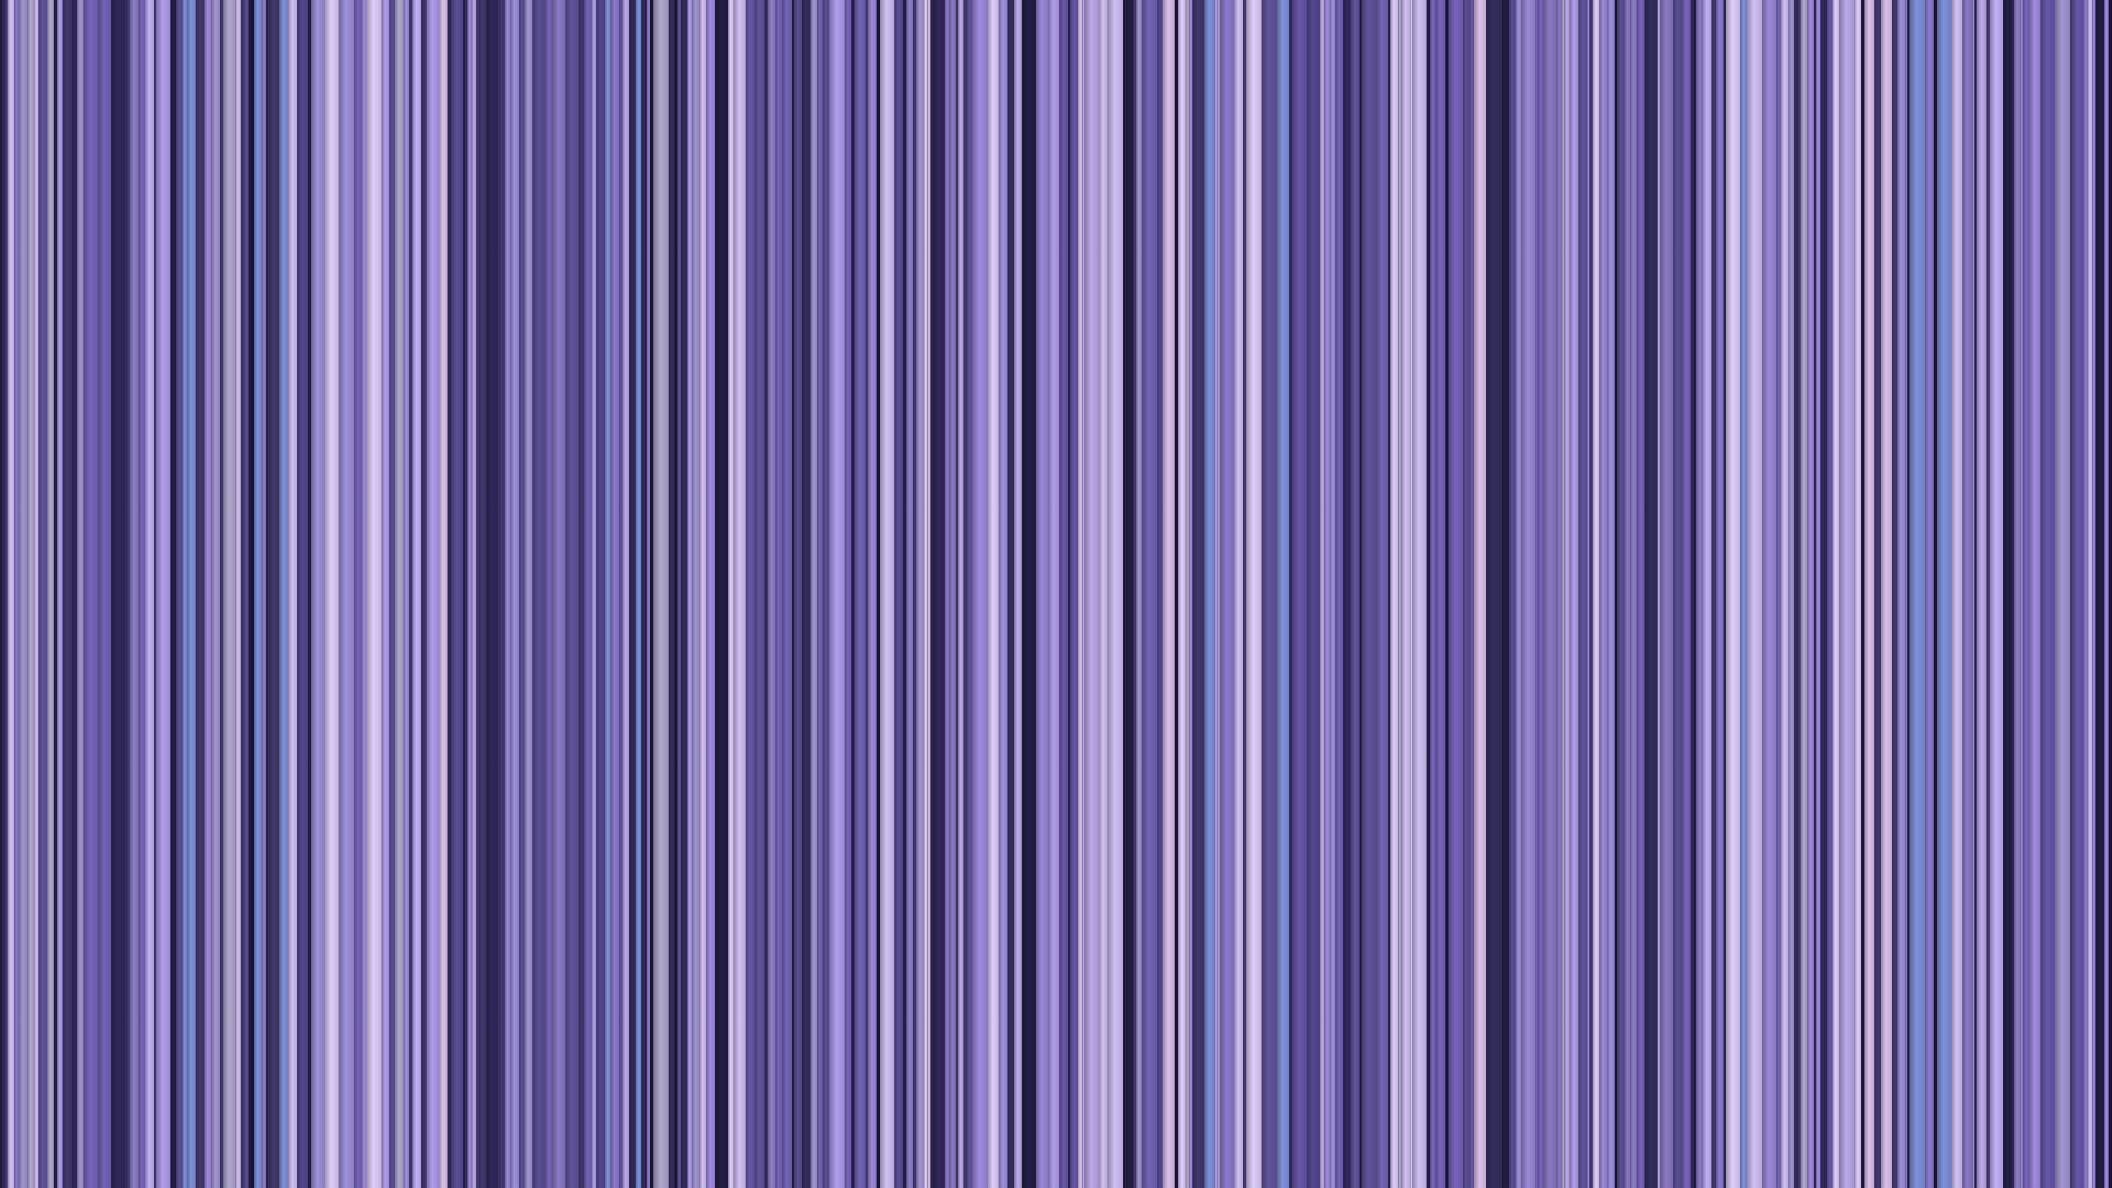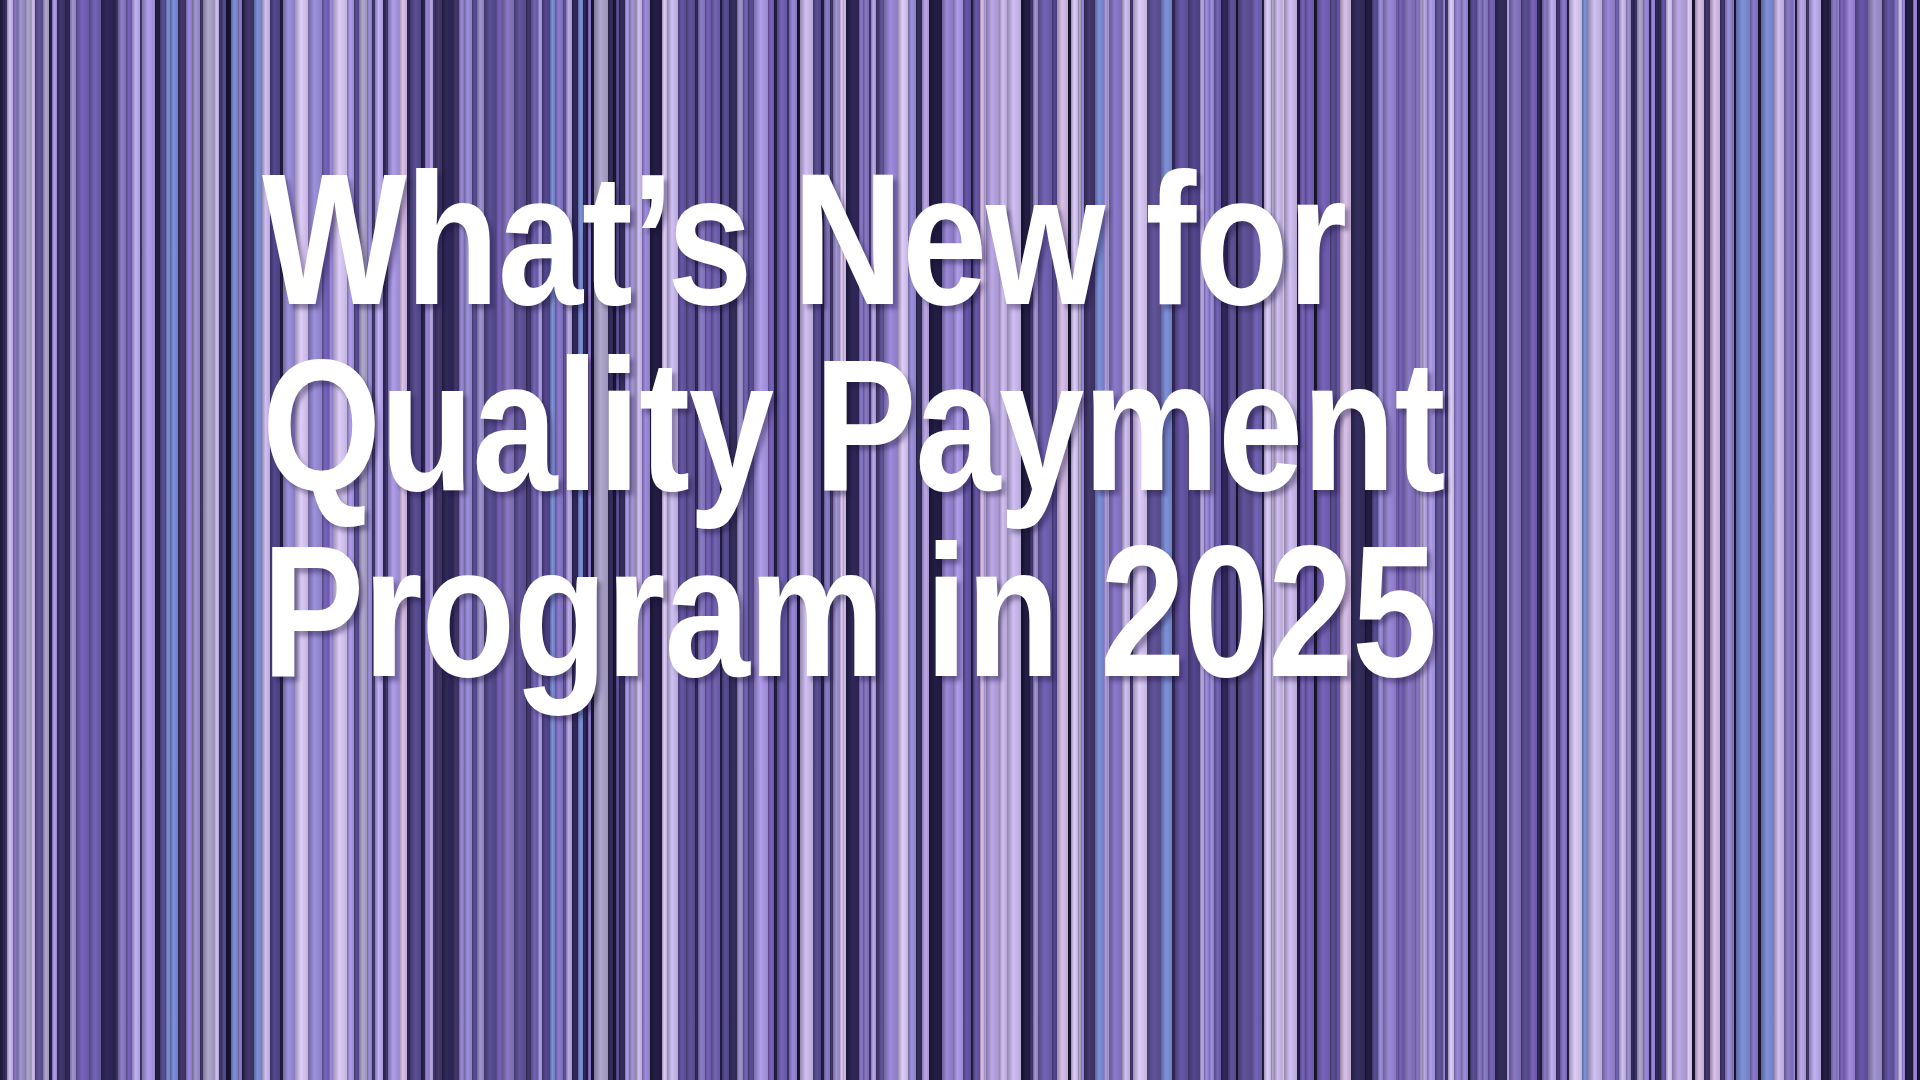--- a/index.html
+++ b/index.html
@@ -351,19 +351,14 @@
       <i style="width: 2px; background: linear-gradient(to right, rgb(46, 39, 77) 0%, rgb(66, 56, 109) 45%, rgb(58, 49, 96) 100%);"></i>
       <i style="width: 10px; background: linear-gradient(to right, rgb(73, 61, 118) 0%, rgb(104, 87, 169) 45%, rgb(91, 76, 148) 100%);"></i>
       <i style="width: 4px; background: linear-gradient(to right, rgb(98, 86, 145) 0%, rgb(140, 122, 206) 45%, rgb(123, 107, 181) 100%);"></i>
       <i style="width: 4px; background: linear-gradient(to right, rgb(146, 134, 171) 0%, rgb(209, 192, 244) 45%, rgb(183, 168, 214) 100%);"></i>
       <i style="width: 3px; background: linear-gradient(to right, rgb(112, 98, 157) 0%, rgb(160, 139, 223) 45%, rgb(140, 122, 196) 100%);"></i>
       <i style="width: 8px; background: linear-gradient(to right, rgb(25, 21, 48) 0%, rgb(35, 30, 68) 45%, rgb(31, 26, 60) 100%);"></i>
       <i style="width: 4px; background: linear-gradient(to right, rgb(112, 98, 157) 0%, rgb(160, 139, 223) 45%, rgb(140, 122, 196) 100%);"></i>
       <i style="width: 3px; background: linear-gradient(to right, rgb(18, 14, 37) 0%, rgb(25, 21, 52) 45%, rgb(22, 18, 46) 100%);"></i>
     </div>
 
-  <div id="headline">
-    <span class="hl-line">What’s New for</span>
-    <span class="hl-line">Quality Payment</span>
-    <span class="hl-line">Program in 2025</span>
-  </div>
 
 </div>
 
 </body></html>

